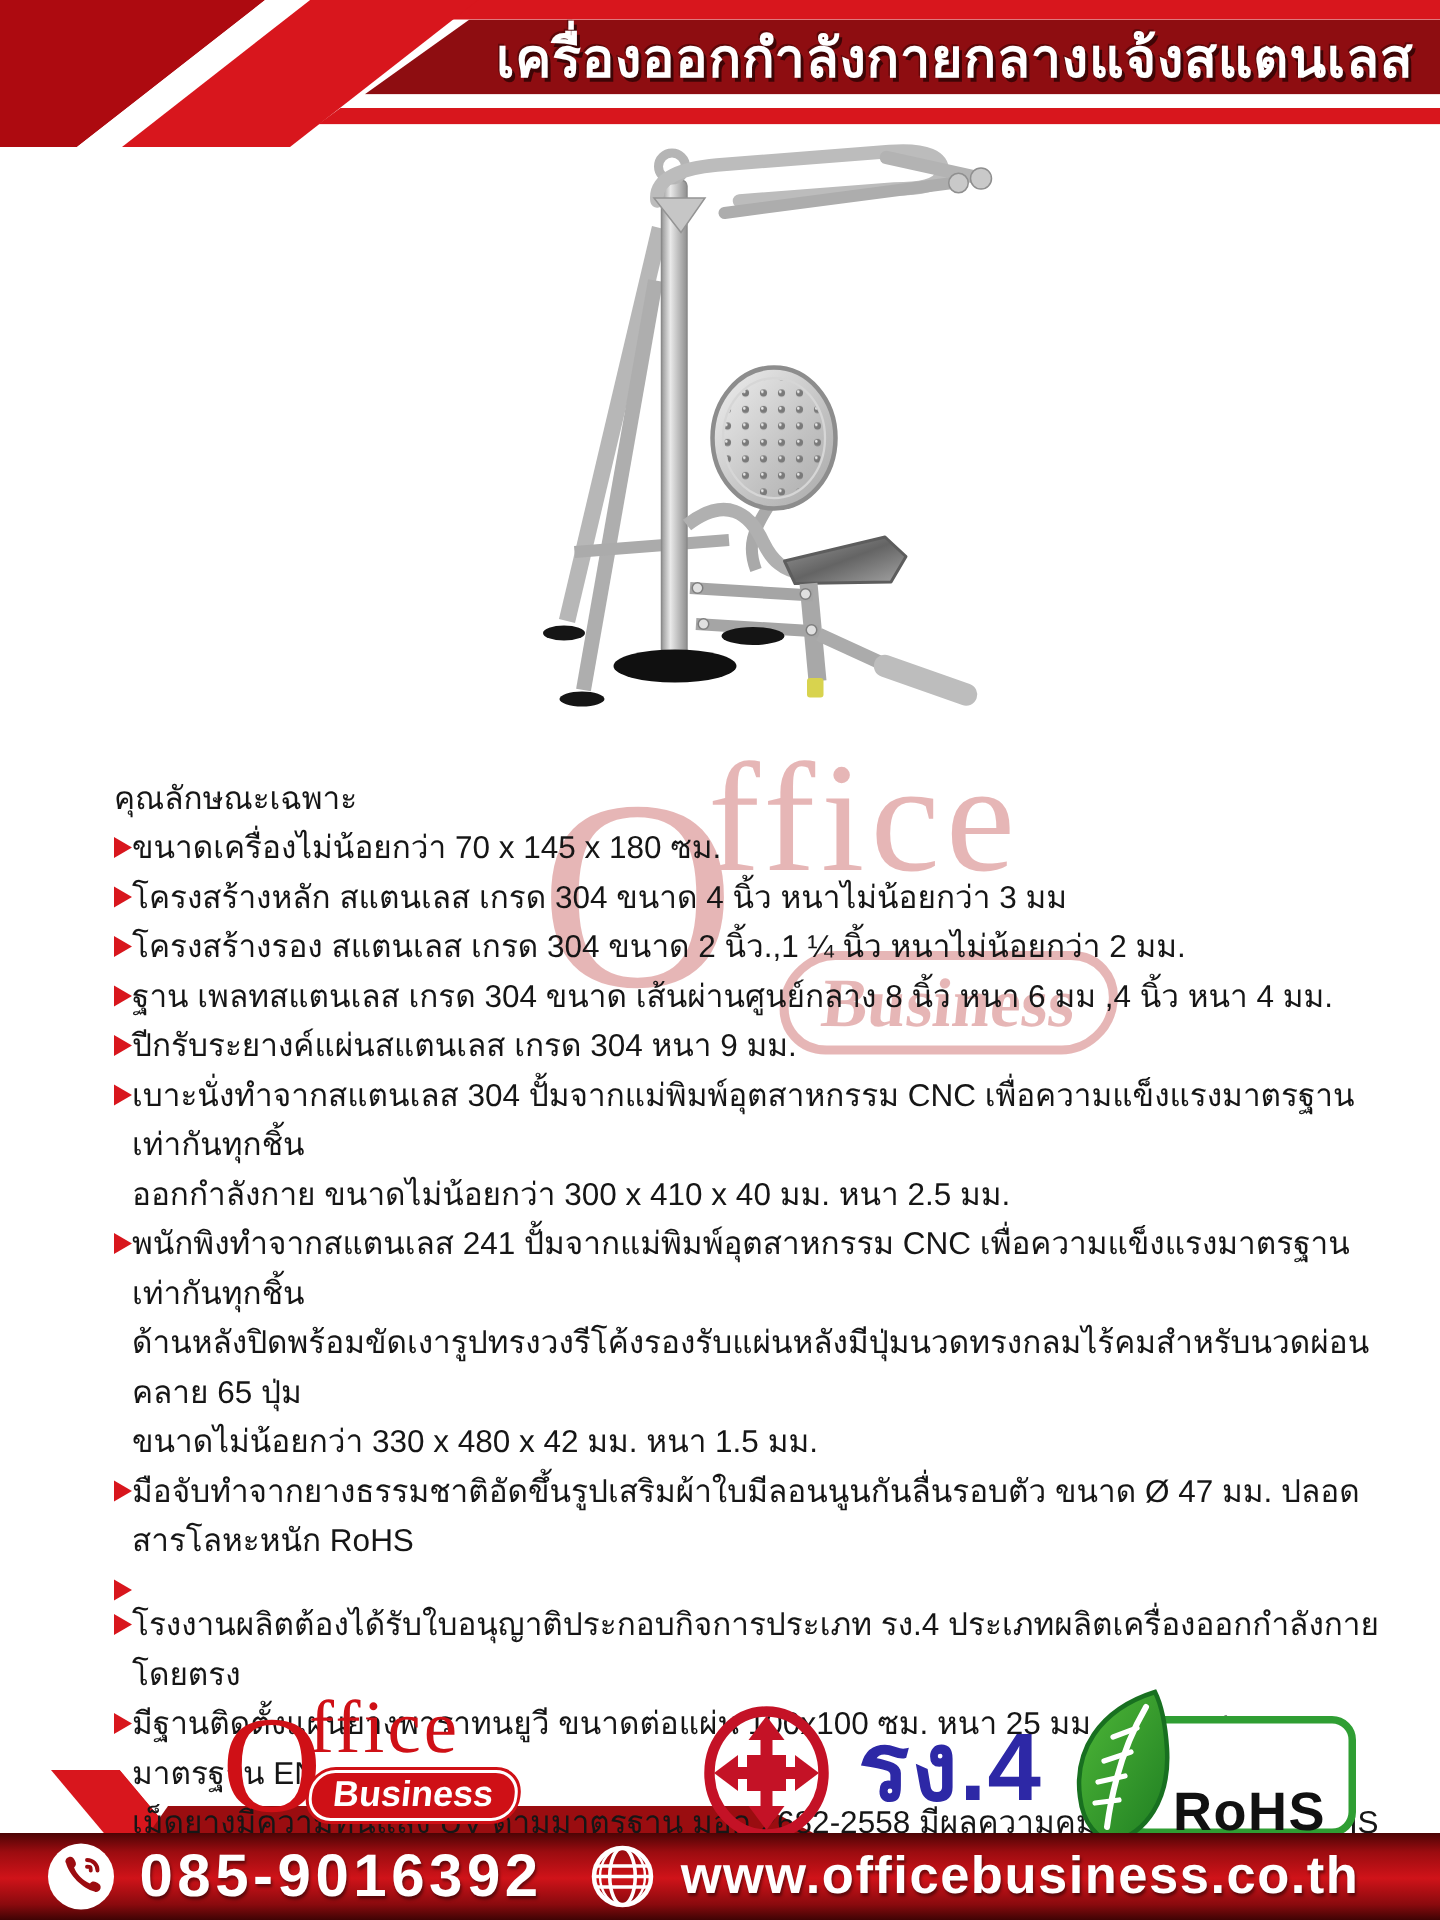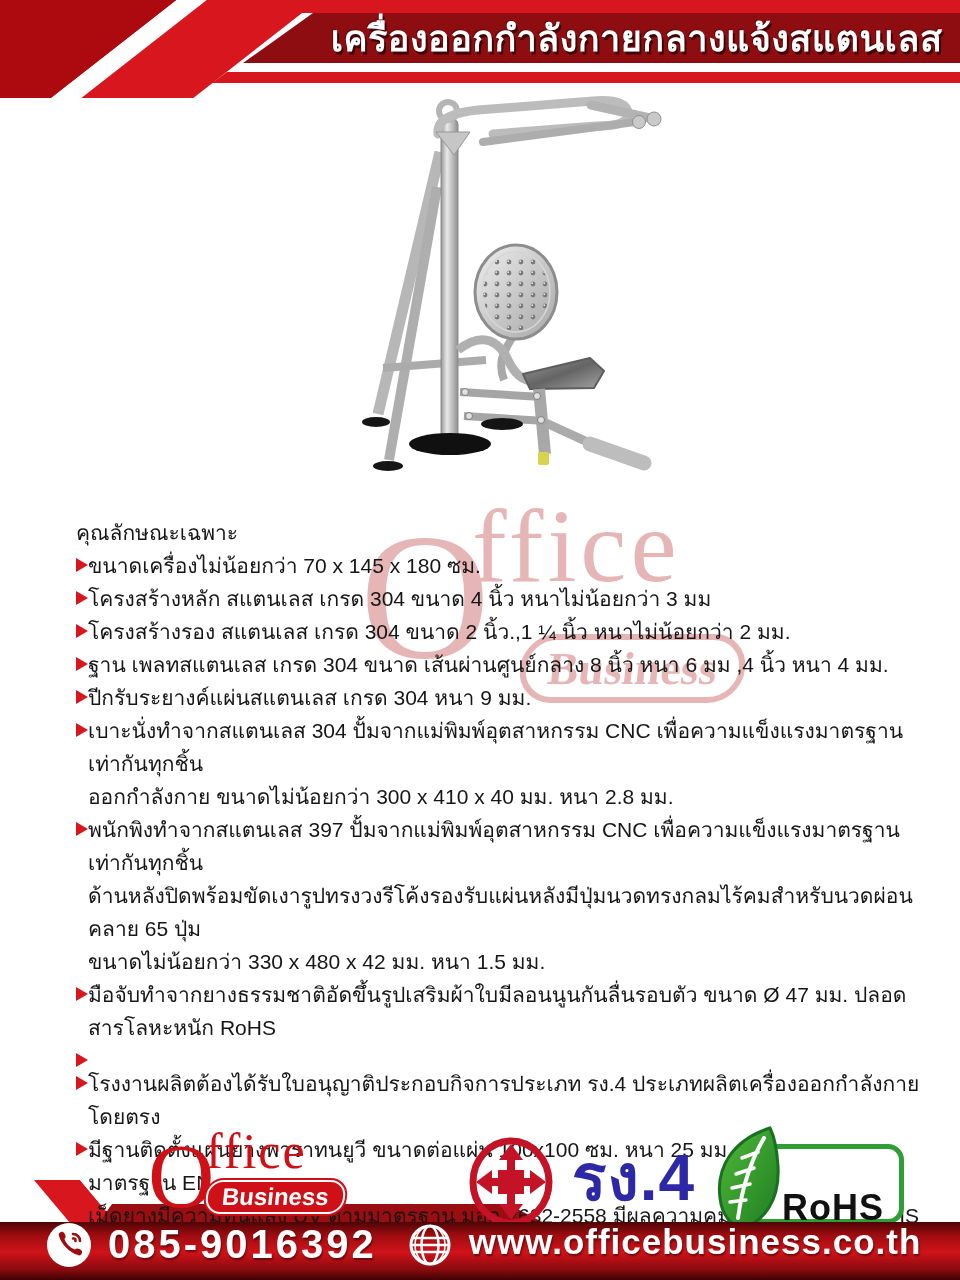--- a/index.html
+++ b/index.html
@@ -79,21 +79,21 @@
   .bl-reddiag{position:absolute;left:34px;top:1180px;width:46px;height:44px;background:var(--red);
     transform:skewX(40deg);transform-origin:top left;z-index:2;}
   .bl-whitediag{position:absolute;left:80px;top:1180px;width:18px;height:44px;background:#fff;
     transform:skewX(40deg);transform-origin:top left;z-index:2;}
   .bl-trap{position:absolute;left:98px;top:1204px;width:448px;height:20px;background:var(--deepred);
     clip-path:polygon(14px 0,410px 0,100% 100%,0 100%);z-index:2;}
 
   
   .footer{position:absolute;left:0;top:1222px;width:960px;height:58px;z-index:3;
     background:linear-gradient(180deg,#4c0405 0%,#9c0c10 22%,#d01319 52%,#8a0a0e 82%,#3f0304 100%);
-    display:flex;align-items:flex-start;gap:16px;padding-left:46px;box-sizing:border-box;}
+    display:flex;align-items:center;gap:16px;padding-left:31px;box-sizing:border-box;}
   .phone-number{font-size:40px;font-weight:900;color:#fff;letter-spacing:3px;
     text-shadow:1px 2px 2px rgba(0,0,0,.45);white-space:nowrap;}
   .website{font-size:35px;font-weight:900;color:#fff;letter-spacing:1px;
     text-shadow:1px 2px 2px rgba(0,0,0,.45);white-space:nowrap;}
   .ft-icon{flex:0 0 auto;}
 </style>
 </head>
 <body>
 
 <div class="page">
@@ -210,27 +210,27 @@
     <div class="spec-item">
       <span class="tri"></span>
       <div class="spec-text">
           <div>ปีกรับระยางค์แผ่นสแตนเลส เกรด 304 หนา 9 มม.</div>
         </div>
     </div>
     <div class="spec-item">
       <span class="tri"></span>
       <div class="spec-text">
         <div>เบาะนั่งทำจากสแตนเลส 304 ปั้มจากแม่พิมพ์อุตสาหกรรม CNC เพื่อความแข็งแรงมาตรฐานเท่ากันทุกชิ้น</div>
-        <div>ออกกำลังกาย ขนาดไม่น้อยกว่า 300 x 410 x 40 มม. หนา 2.8 มม.</div>
+        <div>ออกกำลังกาย ขนาดไม่น้อยกว่า 300 x 410 x 40 มม. หนา 2.5 มม.</div>
       </div>
     </div>
     <div class="spec-item">
       <span class="tri"></span>
       <div class="spec-text">
-        <div>พนักพิงทำจากสแตนเลส 397 ปั้มจากแม่พิมพ์อุตสาหกรรม CNC เพื่อความแข็งแรงมาตรฐานเท่ากันทุกชิ้น</div>
+        <div>พนักพิงทำจากสแตนเลส 241 ปั้มจากแม่พิมพ์อุตสาหกรรม CNC เพื่อความแข็งแรงมาตรฐานเท่ากันทุกชิ้น</div>
         <div>ด้านหลังปิดพร้อมขัดเงารูปทรงวงรีโค้งรองรับแผ่นหลังมีปุ่มนวดทรงกลมไร้คมสำหรับนวดผ่อนคลาย 65 ปุ่ม</div>
         <div>ขนาดไม่น้อยกว่า 330 x 480 x 42 มม. หนา 1.5 มม.</div>
       </div>
     </div>
     <div class="spec-item">
       <span class="tri"></span>
       <div class="spec-text">
           <div>มือจับทำจากยางธรรมชาติอัดขึ้นรูปเสริมผ้าใบมีลอนนูนกันลื่นรอบตัว ขนาด Ø 47 มม. ปลอดสารโลหะหนัก RoHS</div>
         </div>
     </div>

